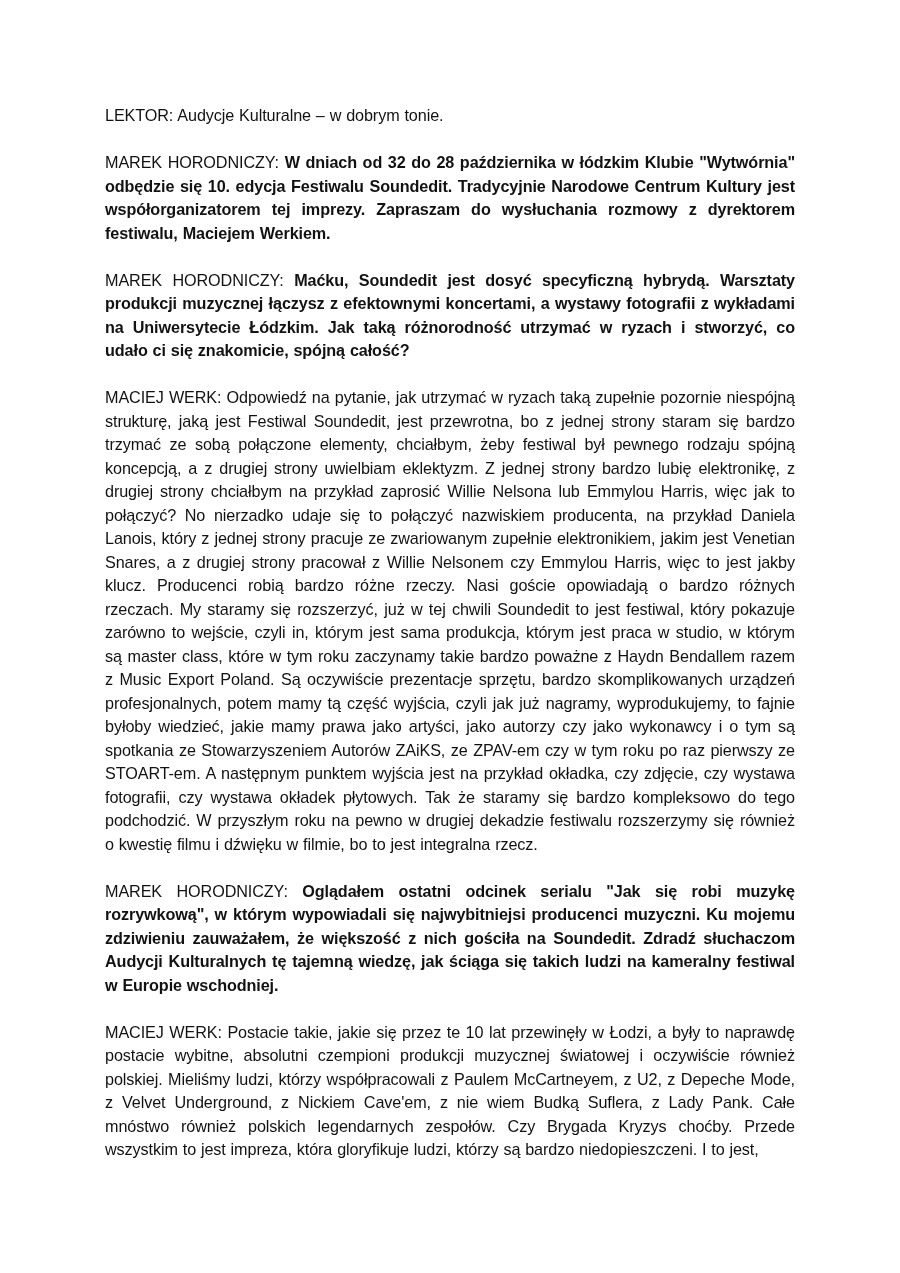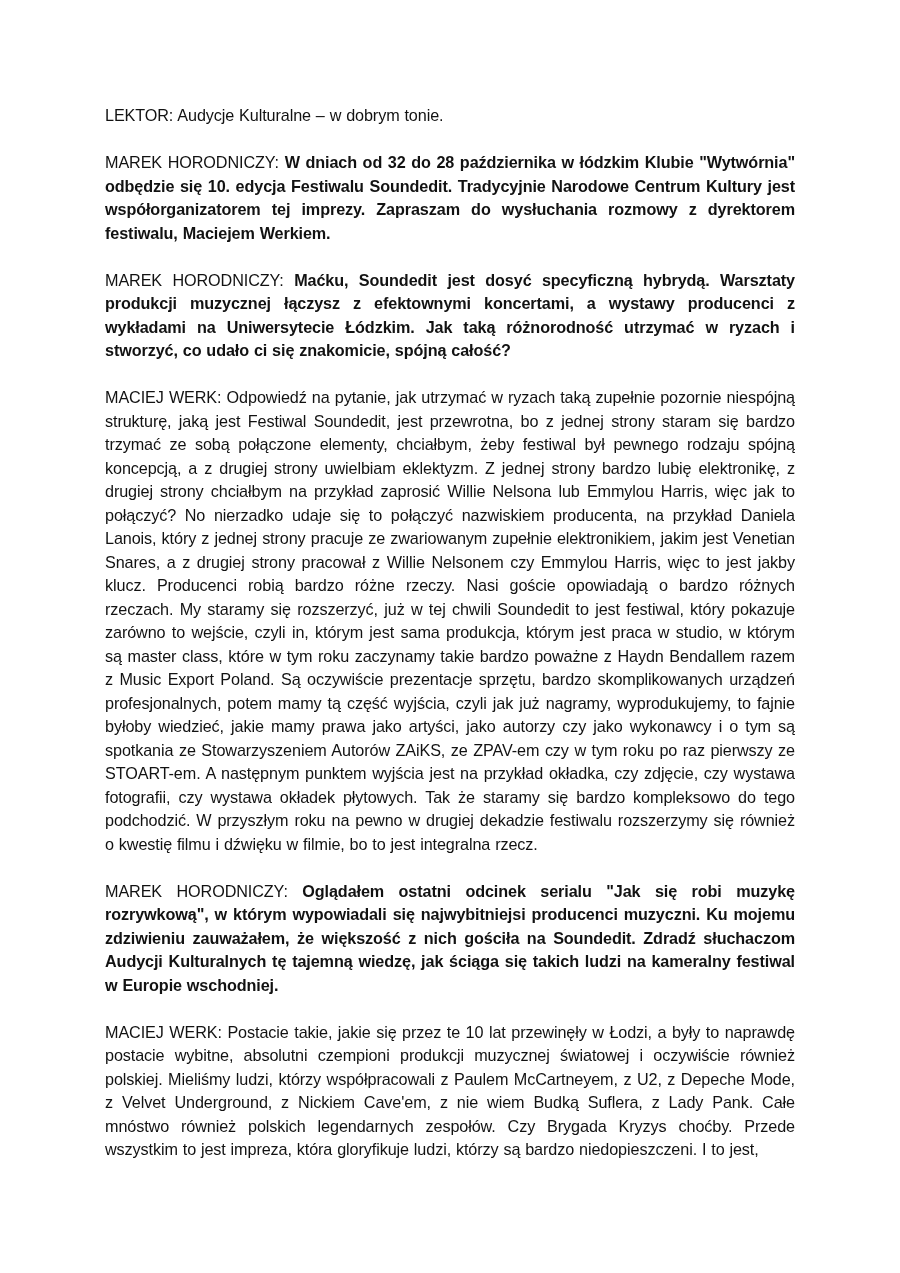--- a/index.html
+++ b/index.html
@@ -45,21 +45,21 @@
 </head>
 <body>
 
 <div class="page">
   <div class="transcript">
 
     <p class="para"><span class="speaker">LEKTOR:</span> <span class="speech">Audycje Kulturalne – w dobrym tonie.</span></p>
 
     <p class="para emphasis"><span class="speaker">MAREK HORODNICZY:</span> <span class="speech">W dniach od 32 do 28 października w łódzkim Klubie "Wytwórnia" odbędzie się 10. edycja Festiwalu Soundedit. Tradycyjnie Narodowe Centrum Kultury jest współorganizatorem tej imprezy. Zapraszam do wysłuchania rozmowy z dyrektorem festiwalu, Maciejem Werkiem.</span></p>
 
-    <p class="para emphasis"><span class="speaker">MAREK HORODNICZY:</span> <span class="speech">Maćku, Soundedit jest dosyć specyficzną hybrydą. Warsztaty produkcji muzycznej łączysz z efektownymi koncertami, a wystawy producenci z wykładami na Uniwersytecie Łódzkim. Jak taką różnorodność utrzymać w ryzach i stworzyć, co udało ci się znakomicie, spójną całość?</span></p>
+    <p class="para emphasis"><span class="speaker">MAREK HORODNICZY:</span> <span class="speech">Maćku, Soundedit jest dosyć specyficzną hybrydą. Warsztaty produkcji muzycznej łączysz z efektownymi koncertami, a wystawy fotografii z wykładami na Uniwersytecie Łódzkim. Jak taką różnorodność utrzymać w ryzach i stworzyć, co udało ci się znakomicie, spójną całość?</span></p>
 
     <p class="para"><span class="speaker">MACIEJ WERK:</span> <span class="speech">Odpowiedź na pytanie, jak utrzymać w ryzach taką zupełnie pozornie niespójną strukturę, jaką jest Festiwal Soundedit, jest przewrotna, bo z jednej strony staram się bardzo trzymać ze sobą połączone elementy, chciałbym, żeby festiwal był pewnego rodzaju spójną koncepcją, a z drugiej strony uwielbiam eklektyzm. Z jednej strony bardzo lubię elektronikę, z drugiej strony chciałbym na przykład zaprosić Willie Nelsona lub Emmylou Harris, więc jak to połączyć? No nierzadko udaje się to połączyć nazwiskiem producenta, na przykład Daniela Lanois, który z jednej strony pracuje ze zwariowanym zupełnie elektronikiem, jakim jest Venetian Snares, a z drugiej strony pracował z Willie Nelsonem czy Emmylou Harris, więc to jest jakby klucz. Producenci robią bardzo różne rzeczy. Nasi goście opowiadają o bardzo różnych rzeczach. My staramy się rozszerzyć, już w tej chwili Soundedit to jest festiwal, który pokazuje zarówno to wejście, czyli in, którym jest sama produkcja, którym jest praca w studio, w którym są master class, które w tym roku zaczynamy takie bardzo poważne z Haydn Bendallem razem z Music Export Poland. Są oczywiście prezentacje sprzętu, bardzo skomplikowanych urządzeń profesjonalnych, potem mamy tą część wyjścia, czyli jak już nagramy, wyprodukujemy, to fajnie byłoby wiedzieć, jakie mamy prawa jako artyści, jako autorzy czy jako wykonawcy i o tym są spotkania ze Stowarzyszeniem Autorów ZAiKS, ze ZPAV-em czy w tym roku po raz pierwszy ze STOART-em. A następnym punktem wyjścia jest na przykład okładka, czy zdjęcie, czy wystawa fotografii, czy wystawa okładek płytowych. Tak że staramy się bardzo kompleksowo do tego podchodzić. W przyszłym roku na pewno w drugiej dekadzie festiwalu rozszerzymy się również o kwestię filmu i dźwięku w filmie, bo to jest integralna rzecz.</span></p>
 
     <p class="para emphasis"><span class="speaker">MAREK HORODNICZY:</span> <span class="speech">Oglądałem ostatni odcinek serialu "Jak się robi muzykę rozrywkową", w którym wypowiadali się najwybitniejsi producenci muzyczni. Ku mojemu zdziwieniu zauważałem, że większość z nich gościła na Soundedit. Zdradź słuchaczom Audycji Kulturalnych tę tajemną wiedzę, jak ściąga się takich ludzi na kameralny festiwal w Europie wschodniej.</span></p>
 
     <p class="para"><span class="speaker">MACIEJ WERK:</span> <span class="speech">Postacie takie, jakie się przez te 10 lat przewinęły w Łodzi, a były to naprawdę postacie wybitne, absolutni czempioni produkcji muzycznej światowej i oczywiście również polskiej. Mieliśmy ludzi, którzy współpracowali z Paulem McCartneyem, z U2, z Depeche Mode, z Velvet Underground, z Nickiem Cave'em, z nie wiem Budką Suflera, z Lady Pank. Całe mnóstwo również polskich legendarnych zespołów. Czy Brygada Kryzys choćby. Przede wszystkim to jest impreza, która gloryfikuje ludzi, którzy są bardzo niedopieszczeni. I to jest,</span></p>
 
   </div>
 </div>
 

